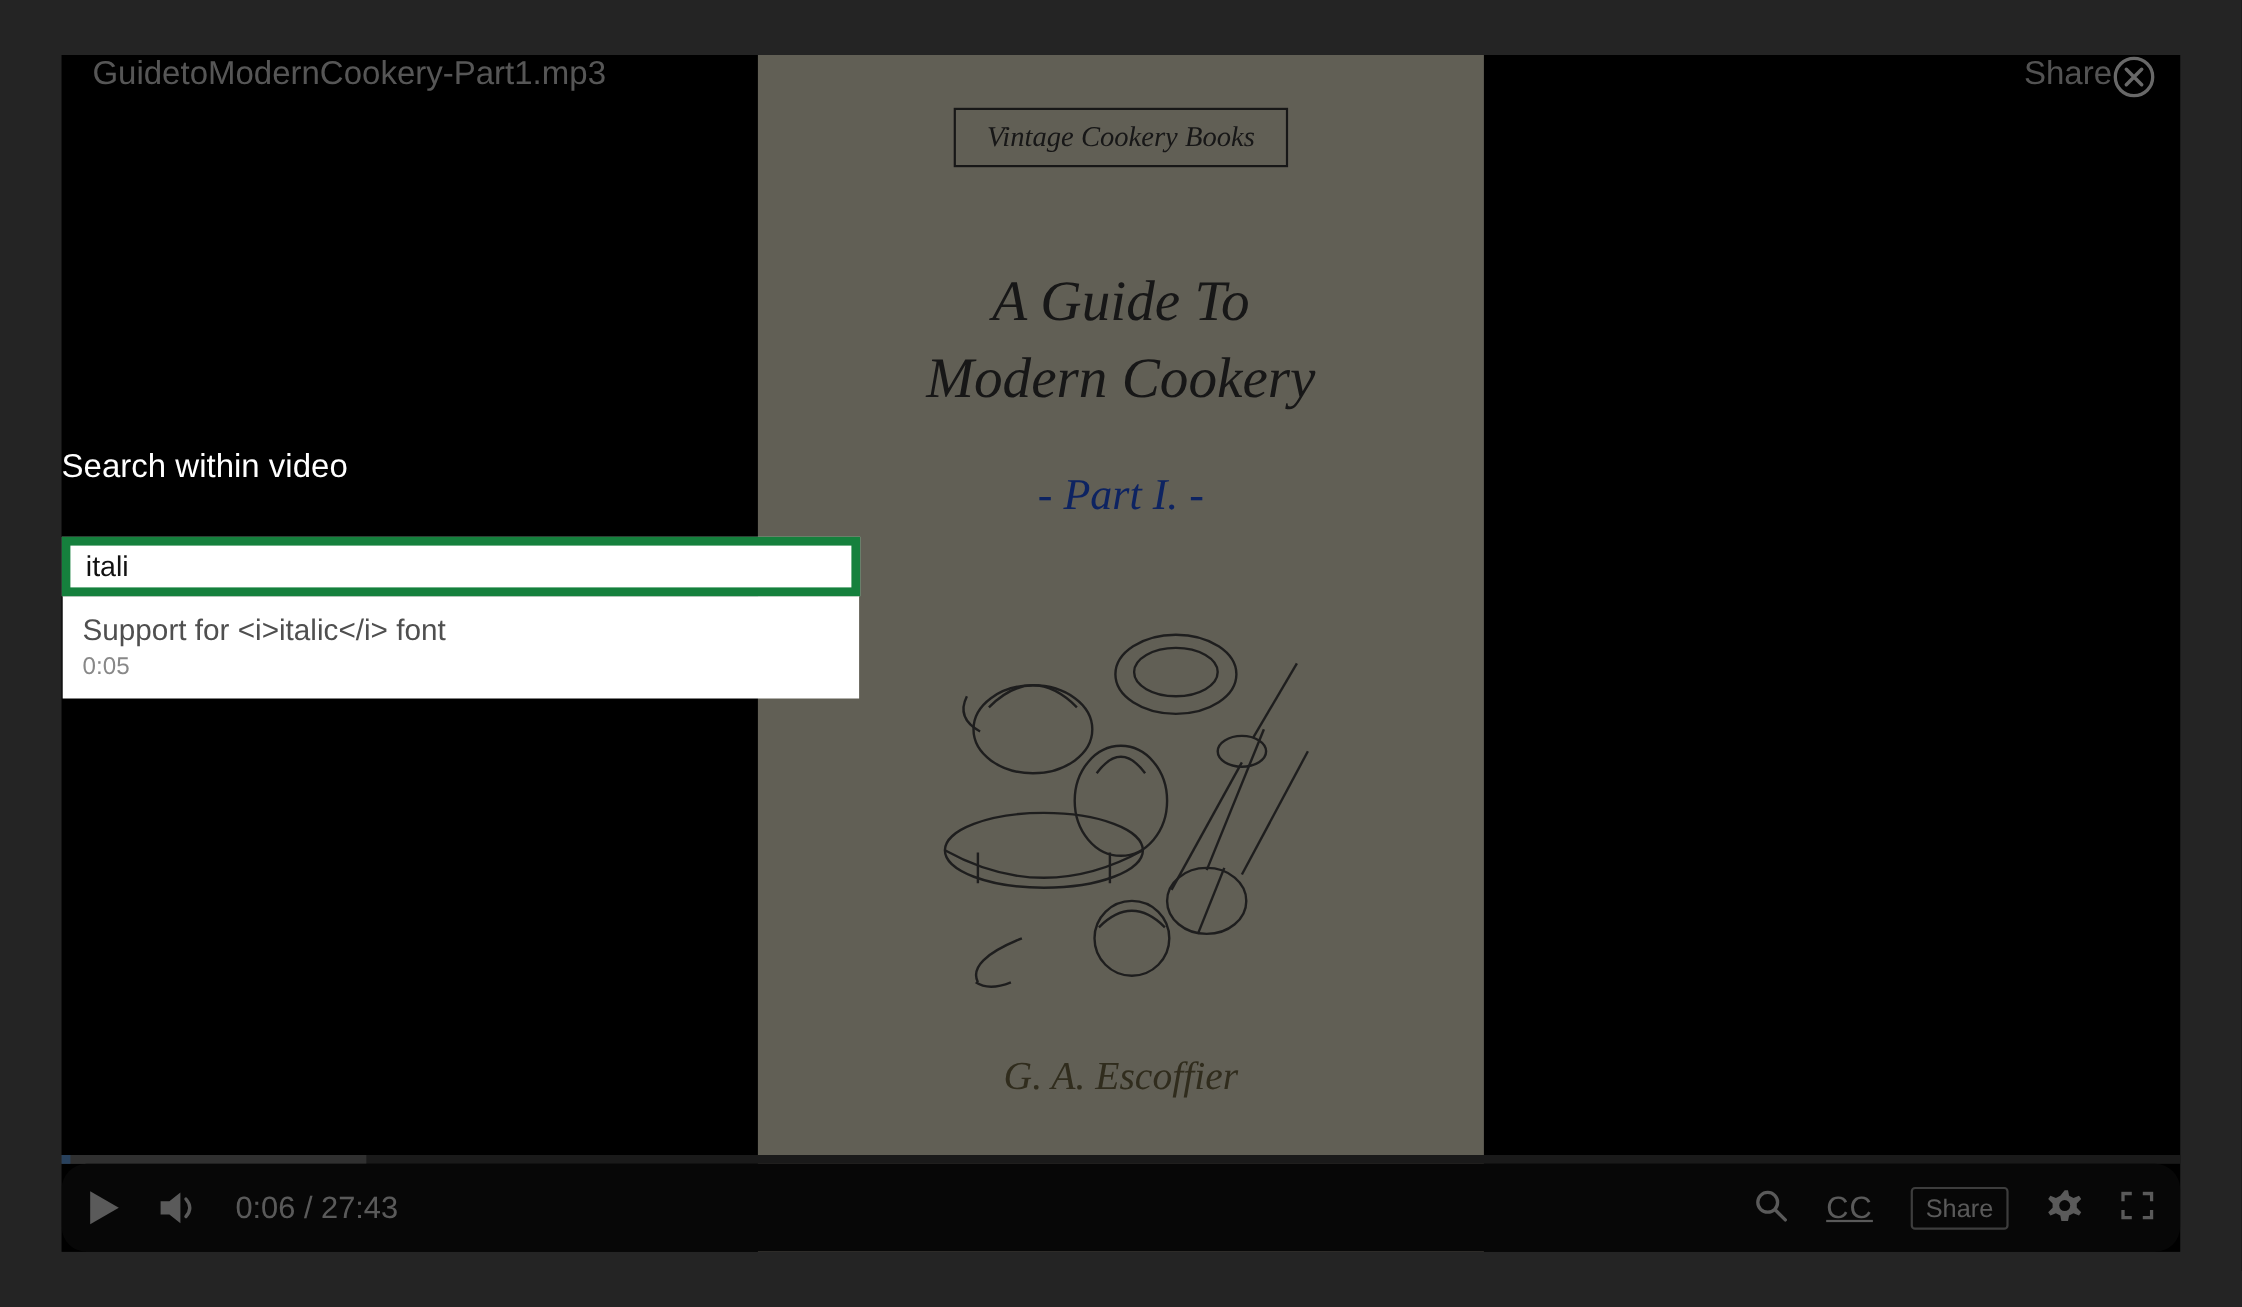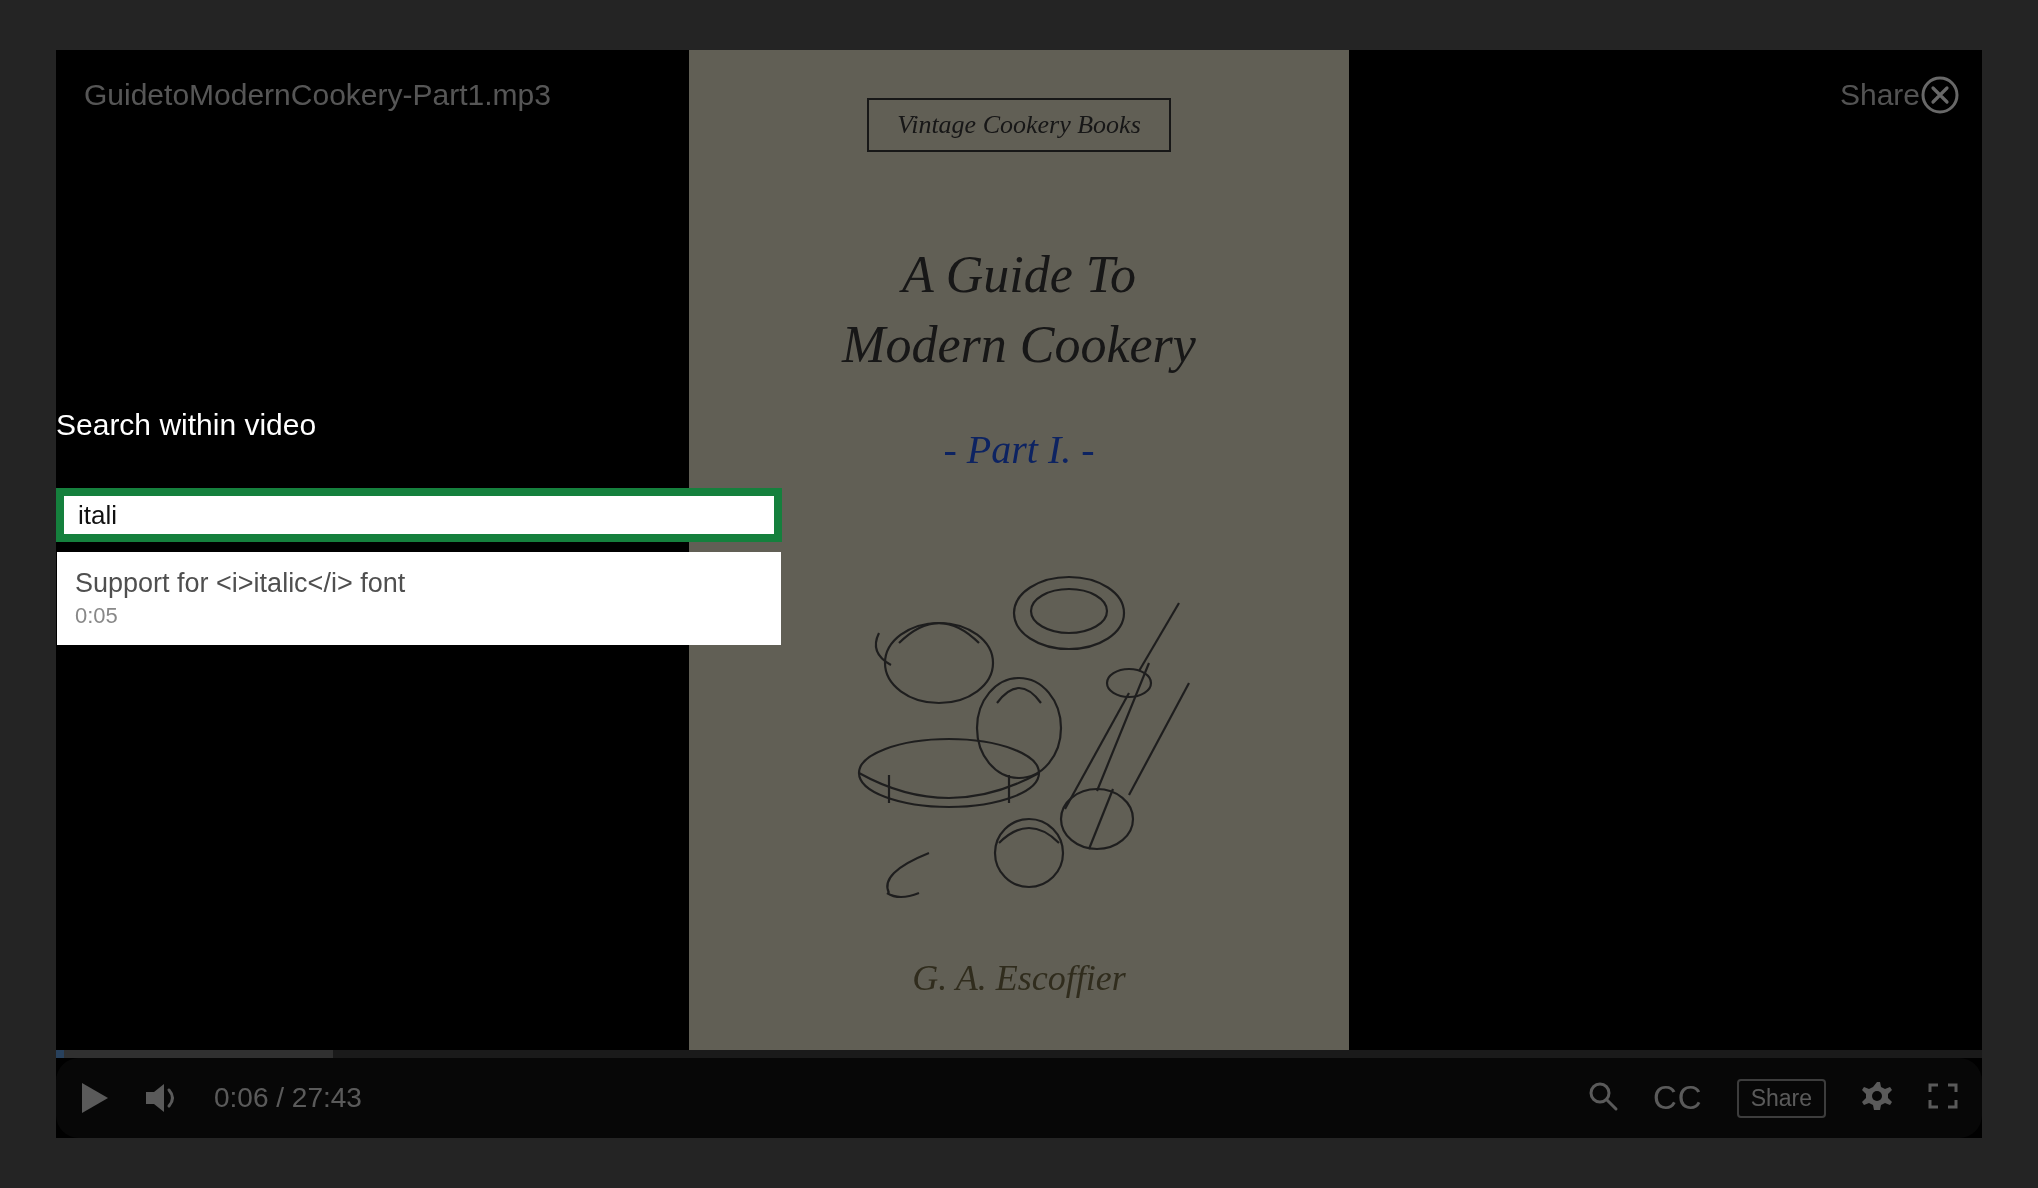--- a/index.html
+++ b/index.html
@@ -87,21 +87,20 @@
       z-index: 20;
     }
     
     .topbar {
       position: absolute;
       top: 0;
       left: 0;
       right: 0;
       height: 90px;
       display: flex;
-      align-items: center;
       padding: 0 22px 0 28px;
       z-index: 10;
     }
     .file-title {
       color: #bfbfbf;
       font-size: 30px;
       font-weight: 400;
       flex: 1;
     }
     .share-btn {
@@ -143,21 +142,21 @@
       border: 8px solid #15803d;
       outline: none;
       font-size: 26px;
       color: #111;
       padding: 0 14px;
       font-family: inherit;
     }
     .search-result {
       background: #fff;
       width: 724px;
-      margin: 10px auto;
+      margin: 0 auto;
       padding: 14px 18px 16px 18px;
       cursor: pointer;
     }
     .result-text {
       color: #4f4f4f;
       font-size: 27px;
       line-height: 1.3;
     }
     .result-time {
       color: #888;
@@ -220,21 +219,22 @@
     .controls-spacer { flex: 1; }
     .right-ctrl {
       display: flex;
       align-items: center;
       justify-content: center;
       cursor: pointer;
       color: #c8c8c8;
       margin-left: 34px;
     }
     .cc-text {
-      font-size: 33px;
+      font-size: 28px;
+      text-decoration: underline;
       font-weight: 500;
       letter-spacing: 1px;
     }
     .speed-btn {
       border: 2px solid #888;
       border-radius: 4px;
       padding: 4px 12px;
       font-size: 23px;
     }
   </style>

